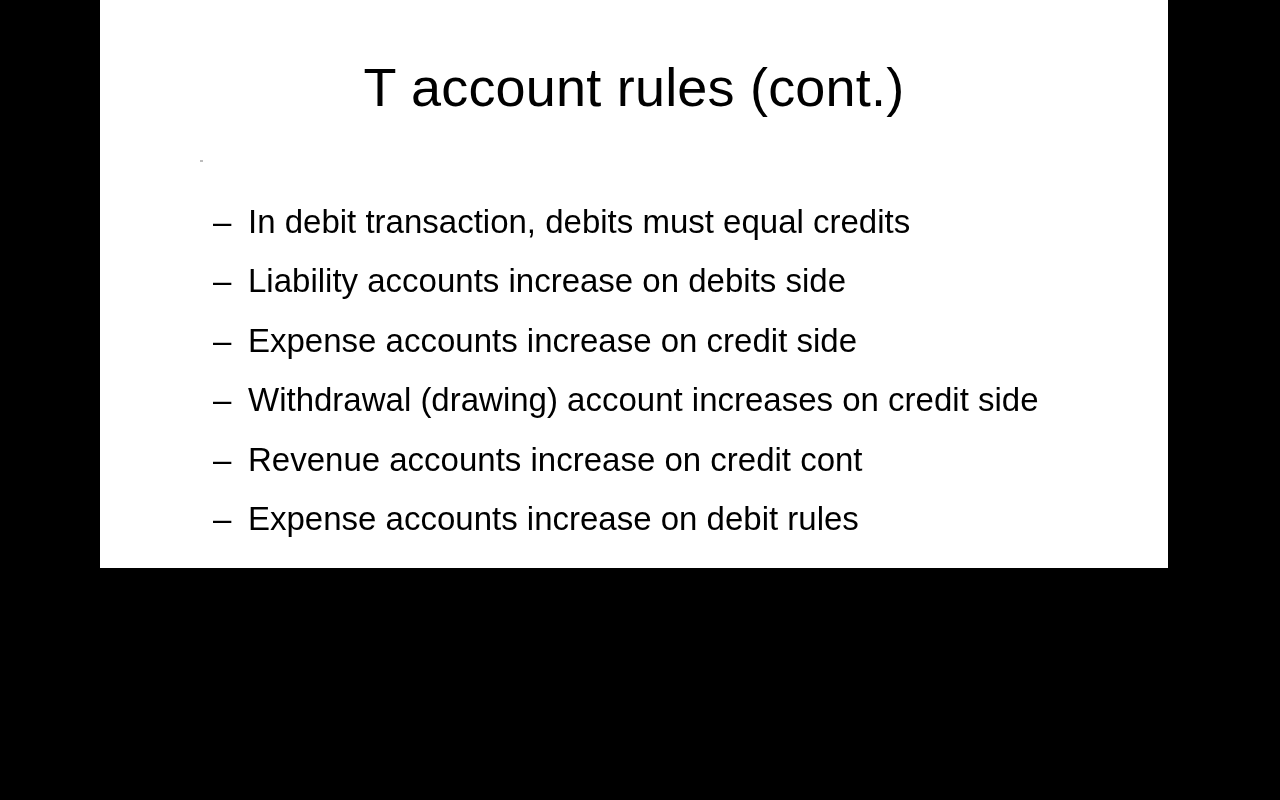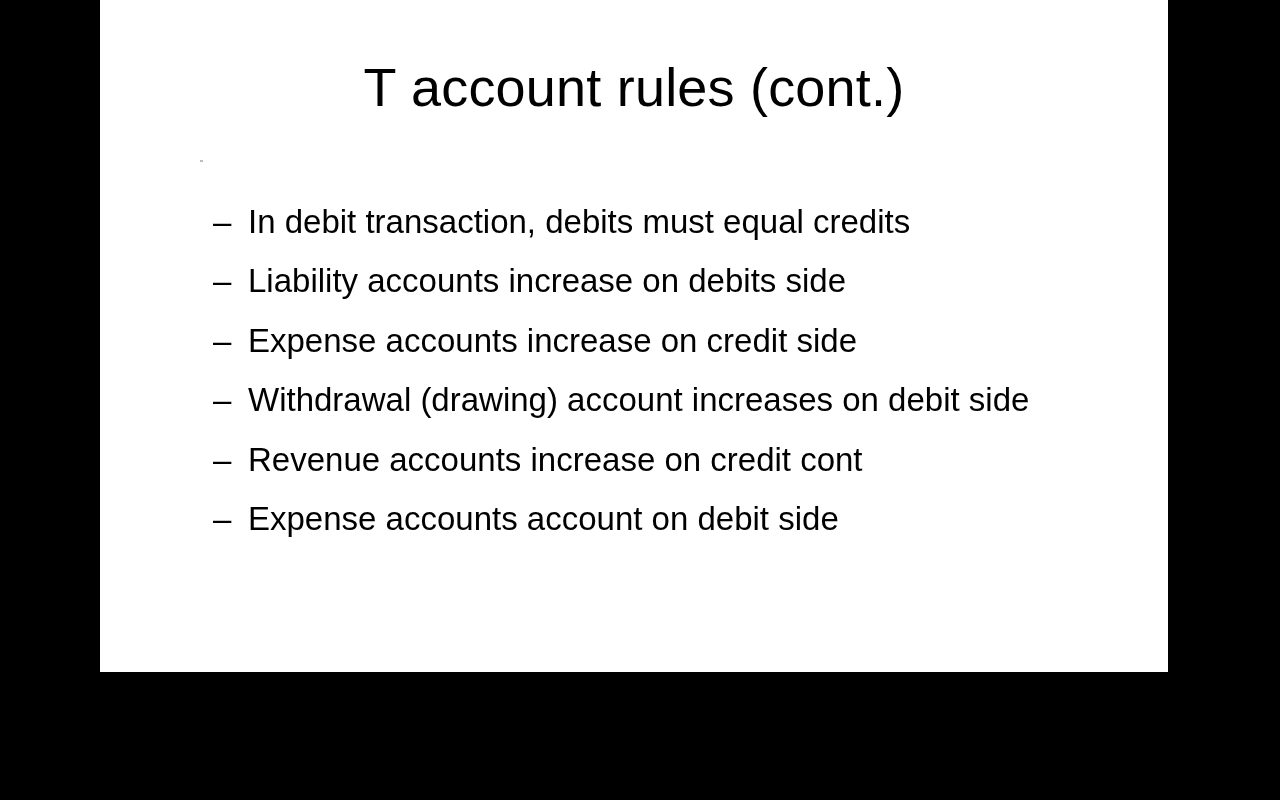--- a/index.html
+++ b/index.html
@@ -17,21 +17,21 @@
     position: relative;
     width: 1280px;
     height: 800px;
     background: #000000;
   }
   .slide {
     position: absolute;
     left: 100px;
     top: 0;
     width: 1068px;
-    height: 672px;
+    height: 568px;
     background: #ffffff;
   }
   .slide-title {
     position: absolute;
     left: 0;
     top: 58px;
     width: 1068px;
     text-align: center;
     font-size: 54px;
     line-height: 1.1;
@@ -92,28 +92,28 @@
         <span class="bullet-text">Liability accounts increase on debits side</span>
       </div>
 
       <div class="bullet">
         <span class="bullet-dash">–</span>
         <span class="bullet-text">Expense accounts increase on credit side</span>
       </div>
 
       <div class="bullet">
         <span class="bullet-dash">–</span>
-        <span class="bullet-text">Withdrawal (drawing) account increases on debit side</span>
+        <span class="bullet-text">Withdrawal (drawing) account increases on credit side</span>
       </div>
 
       <div class="bullet">
         <span class="bullet-dash">–</span>
         <span class="bullet-text">Revenue accounts increase on credit cont</span>
       </div>
 
       <div class="bullet">
         <span class="bullet-dash">–</span>
-        <span class="bullet-text">Expense accounts account on debit side</span>
+        <span class="bullet-text">Expense accounts increase on debit rules</span>
       </div>
 
     </div>
   </div>
 </div>
 
 </body></html>

